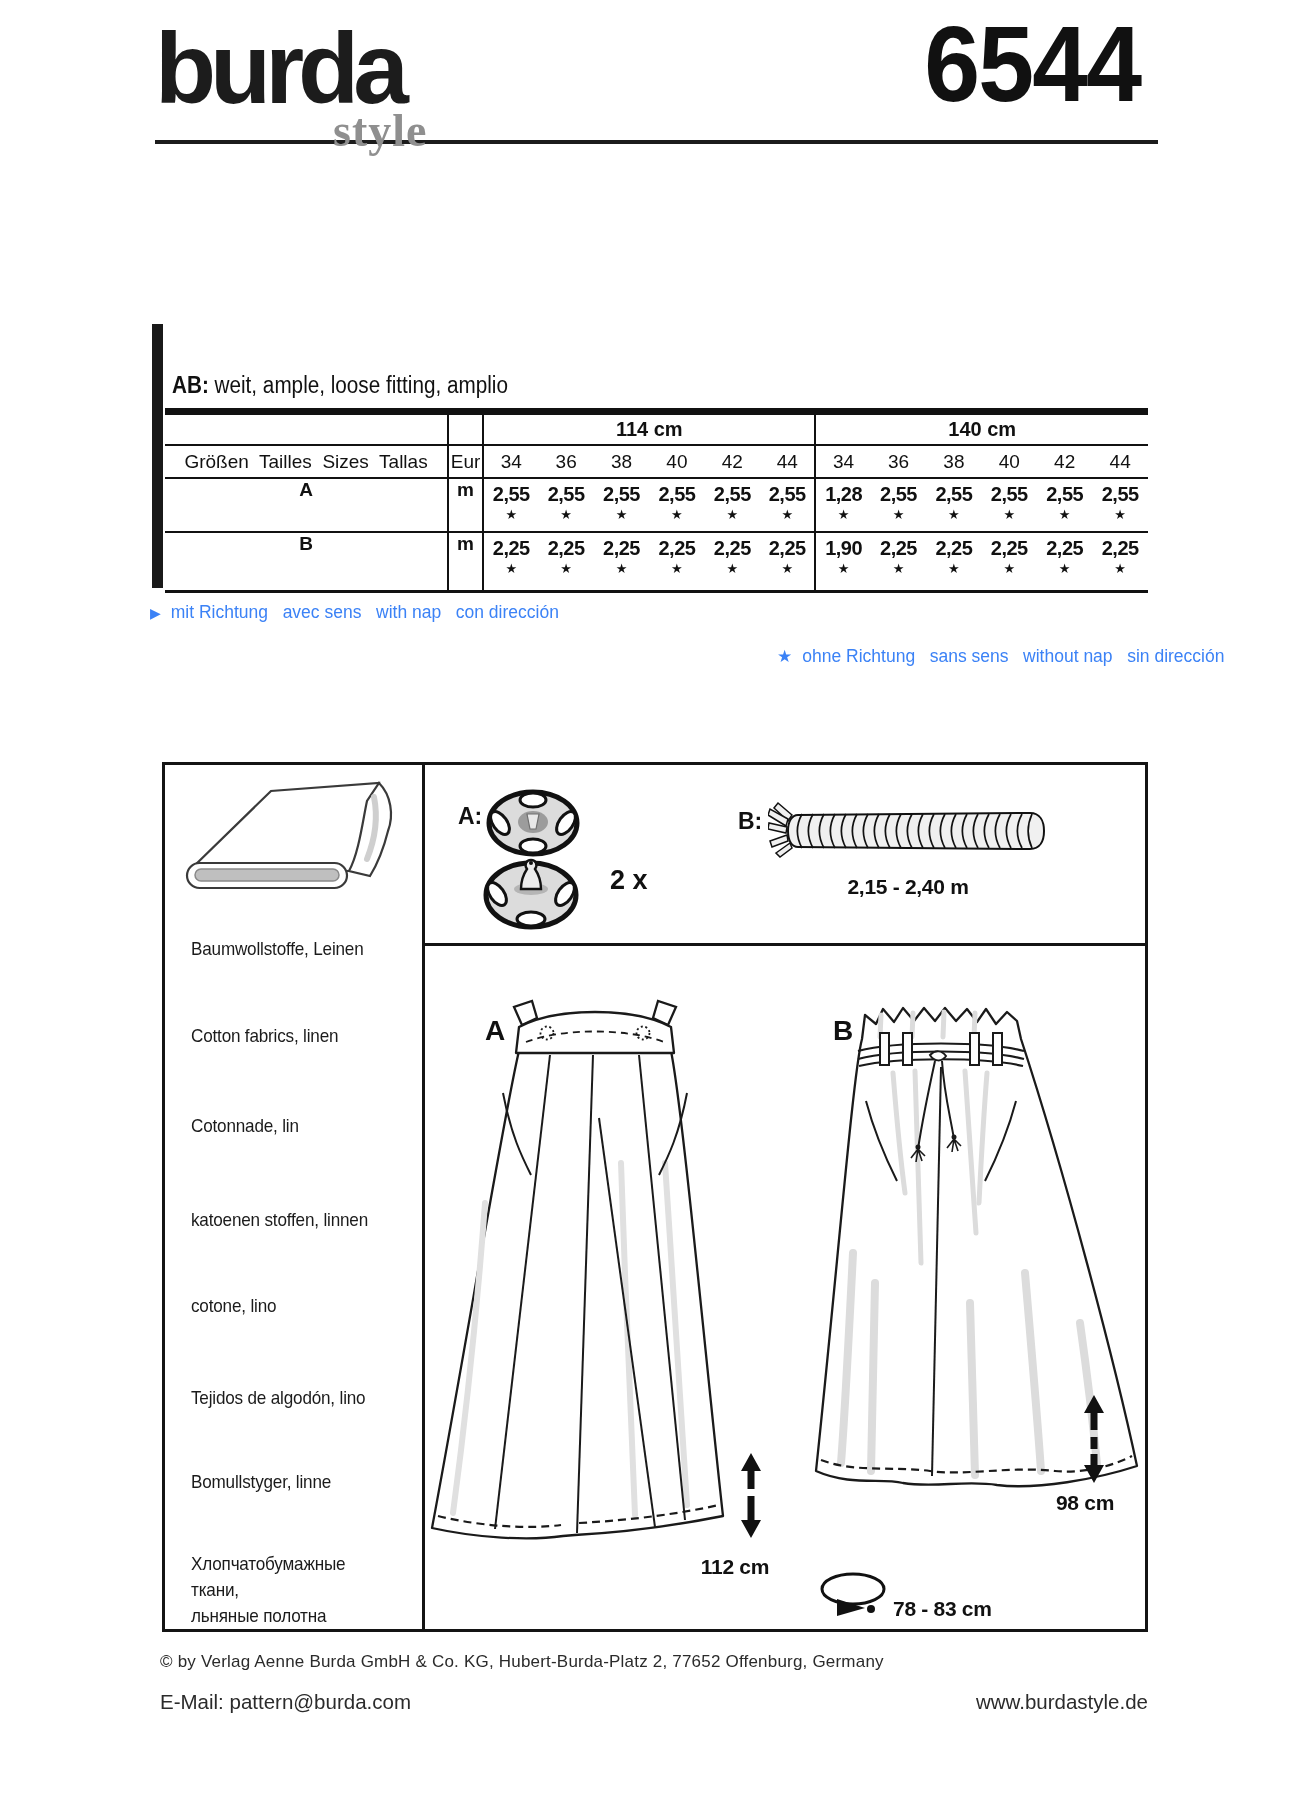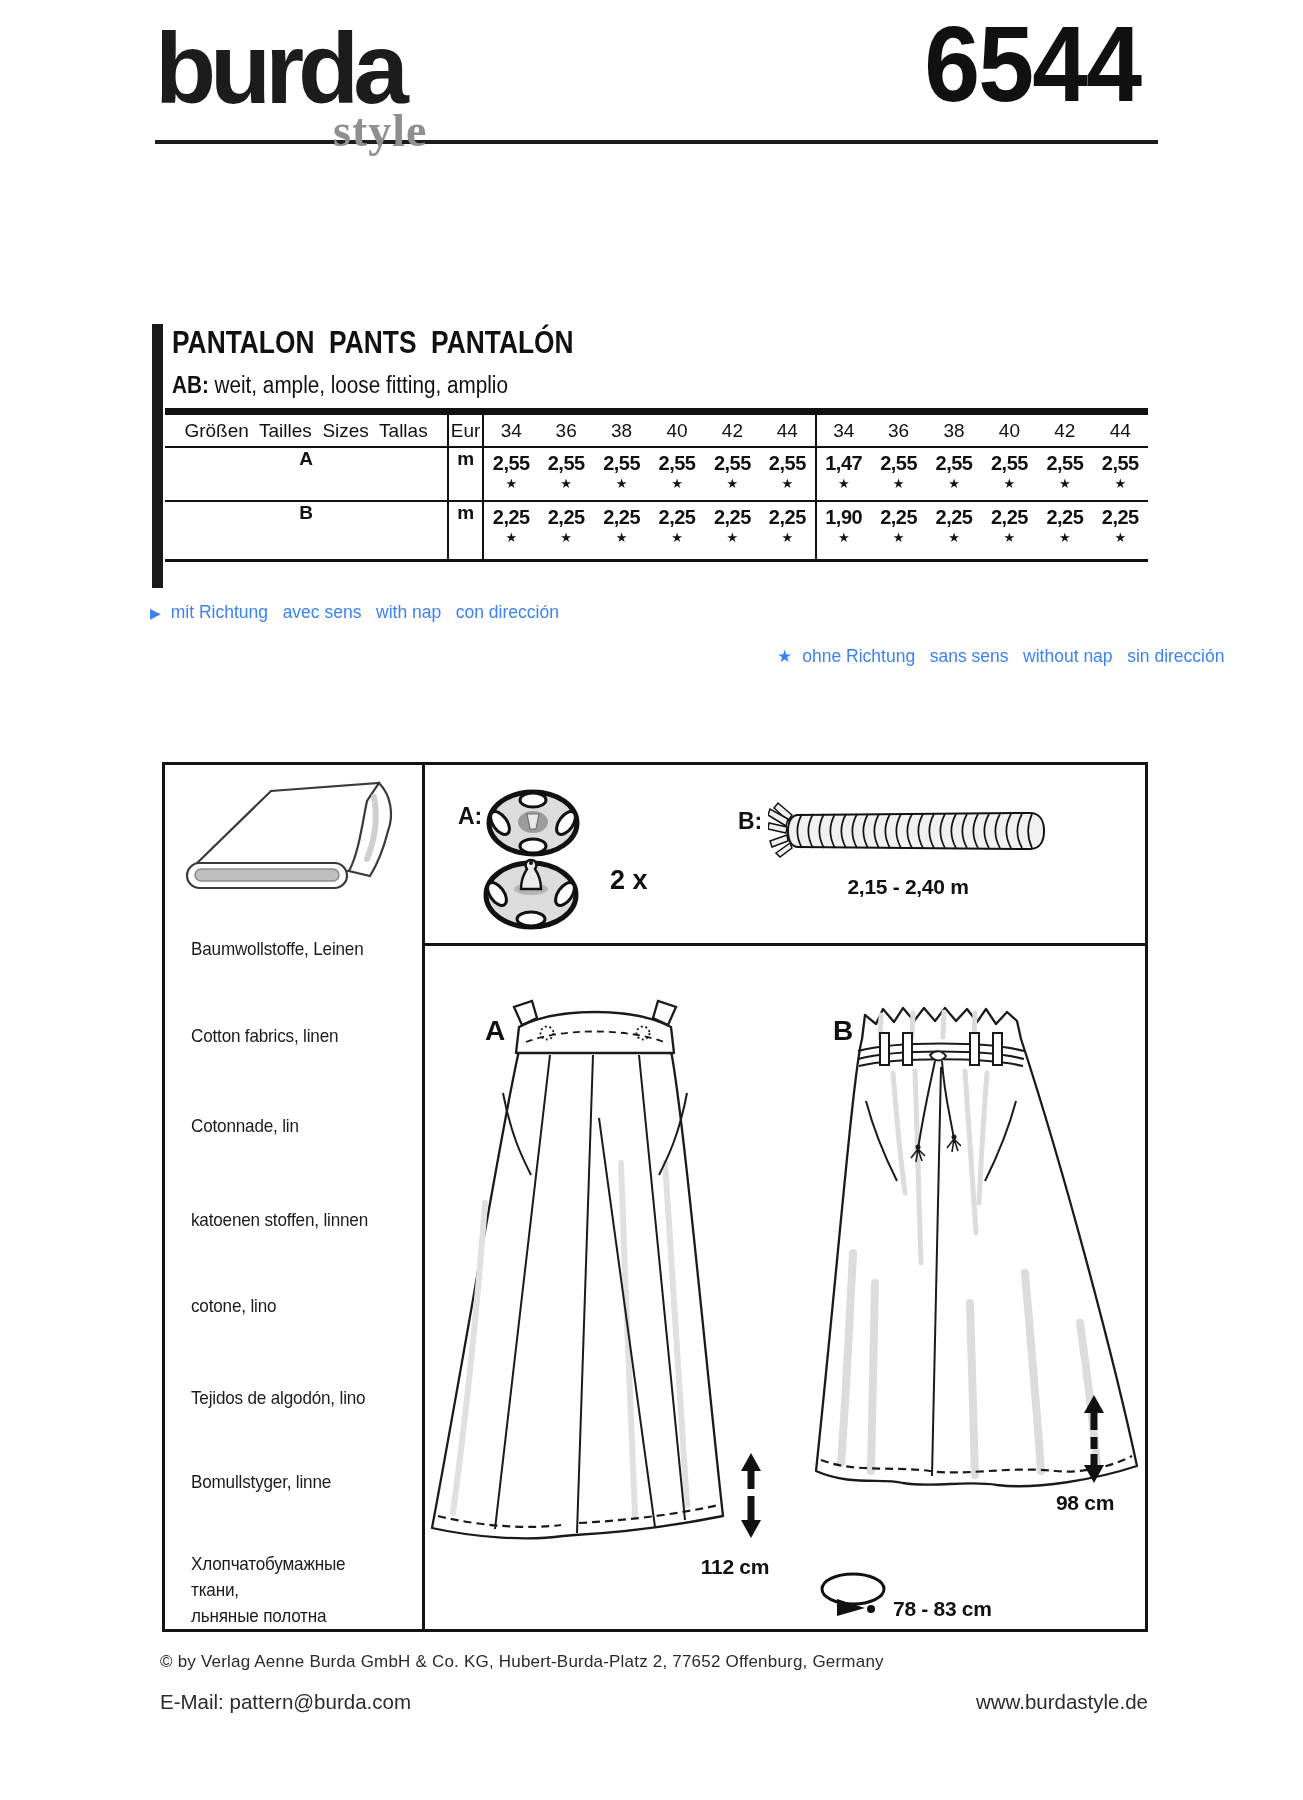--- a/index.html
+++ b/index.html
@@ -76,30 +76,35 @@
 <div id="page">
 
   <div>
     <span class="brand-main">burda</span>
     <div class="header-rule"></div>
     <span class="brand-sub">style</span>
     <div class="pattern-number"><span class="sxr">6544</span></div>
   </div>
 
   <div class="accent-bar"></div>
-  <div class="title-main"><span class="sxl pre">PANTALON  PANTS  PANTALÓN</span></div>
   <div class="title-sub"><span class="sxl9"><b>AB:</b><span> weit, ample, loose fitting, amplio</span></span></div>
 
   <table class="yardage">
     <colgroup>
       <col style="width:283px">
         <col style="width:35px">
       <col span="12" style="width:55.4px">
     </colgroup>
     <tbody>
+        <tr class="r1">
+      <td class="c0"></td>
+      <td class="c1"></td>
+      <td colspan="6">114 cm</td>
+      <td colspan="6" class="gd">140 cm</td>
+    </tr>
     <tr class="r2">
       <td class="c0 sizehdr pre">Größen  Tailles  Sizes  Tallas</td>
       <td class="c1">Eur</td>
       <td>34</td>
       <td>36</td>
       <td>38</td>
       <td>40</td>
       <td>42</td>
       <td>44</td>
       <td class="gd">34</td>
@@ -130,21 +135,21 @@
           </td>
       <td>
             <div class="val">2,55</div>
             <div class="star">★</div>
           </td>
       <td>
             <div class="val">2,55</div>
             <div class="star">★</div>
           </td>
       <td class="gd">
-            <div class="val">1,47</div>
+            <div class="val">1,28</div>
             <div class="star">★</div>
           </td>
       <td>
             <div class="val">2,55</div>
             <div class="star">★</div>
           </td>
       <td>
             <div class="val">2,55</div>
             <div class="star">★</div>
           </td>

